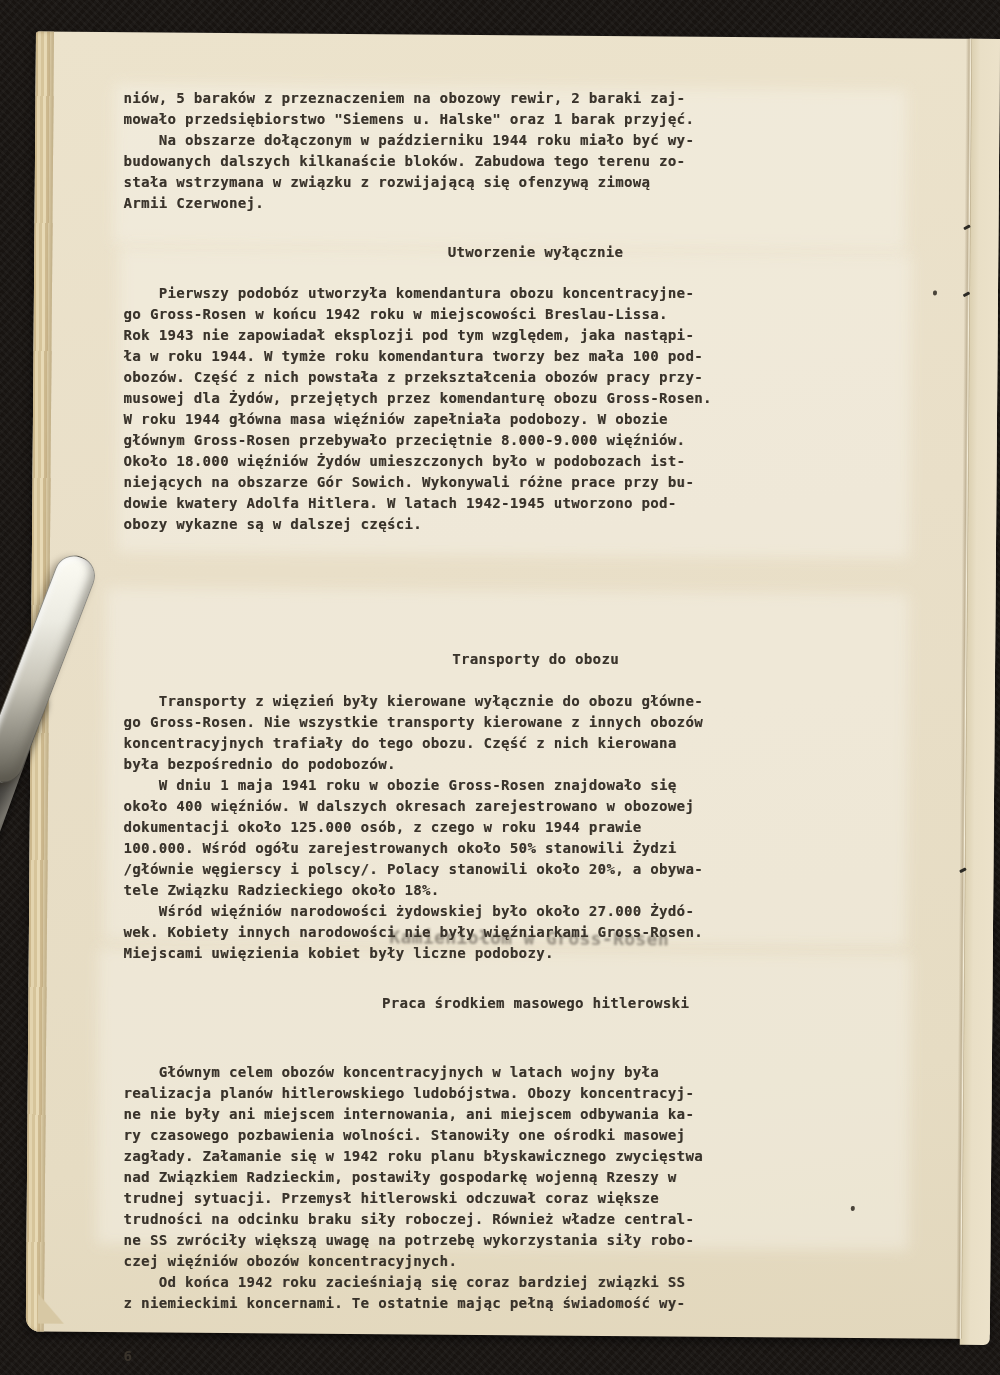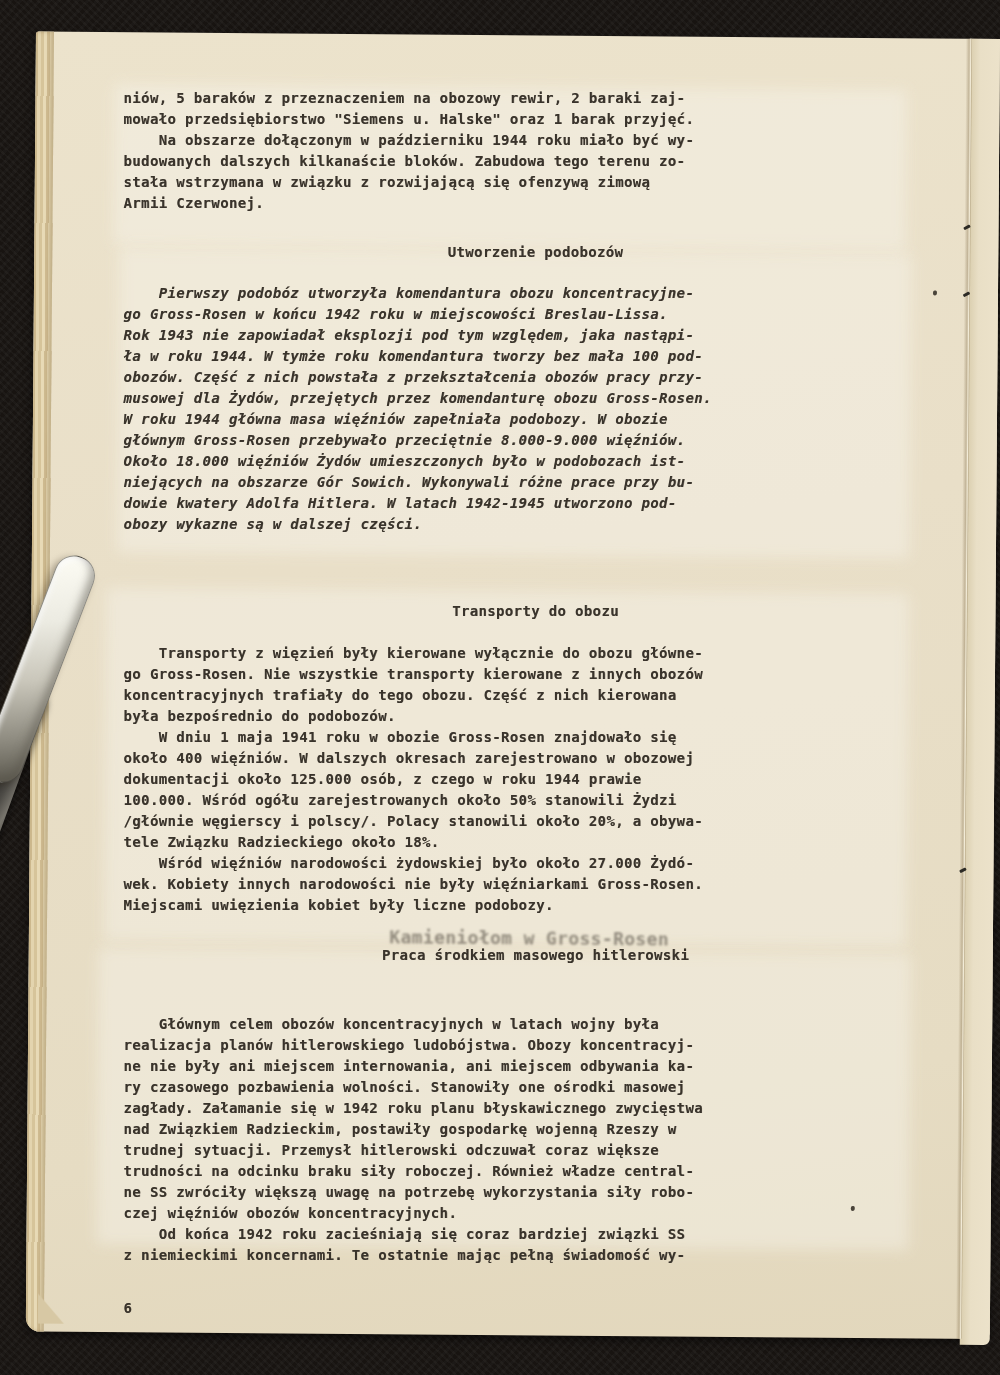--- a/index.html
+++ b/index.html
@@ -93,21 +93,21 @@
     font-family: "DejaVu Sans Mono", "Liberation Mono", monospace;
     font-size: 14px;
     font-weight: bold;
     line-height: 21px;
     letter-spacing: 0.35px;
     text-shadow: 0.3px 0.3px 0 rgba(57,51,43,0.45);
   }
   .tw.heading { text-align: center; }
   .b1 { margin-bottom: 28px; }
   .h1 { margin-bottom: 20px; }
-  .b2 { margin-bottom: 66px; font-style: italic; }
+  .b2 { margin-bottom: 114px; }
   .h2 { margin-bottom: 21px; }
   .b3 { margin-bottom: 29px; }
   .h3 { margin-bottom: 18px; }
   .b4 { margin-bottom: 32px; margin-top: 48px; }
   .page-number { letter-spacing: 1px; }
 
   
   .show-through {
     position: absolute; left: 250px; top: 892px; width: 500px;
     text-align: center;
@@ -162,21 +162,21 @@
   <div class="show-through tw">Kamieniołom w Gross-Rosen</div>
 
   <div class="text-area">
     <div class="tw b1">niów, 5 baraków z przeznaczeniem na obozowy rewir, 2 baraki zaj-
 mowało przedsiębiorstwo "Siemens u. Halske" oraz 1 barak przyjęć.
     Na obszarze dołączonym w październiku 1944 roku miało być wy-
 budowanych dalszych kilkanaście bloków. Zabudowa tego terenu zo-
 stała wstrzymana w związku z rozwijającą się ofenzywą zimową
 Armii Czerwonej.</div>
 
-    <div class="tw heading h1">Utworzenie podobozów</div>
+    <div class="tw heading h1">Utworzenie wyłącznie</div>
     <div class="tw b2">    Pierwszy podobóz utworzyła komendantura obozu koncentracyjne-
 go Gross-Rosen w końcu 1942 roku w miejscowości Breslau-Lissa.
 Rok 1943 nie zapowiadał eksplozji pod tym względem, jaka nastąpi-
 ła w roku 1944. W tymże roku komendantura tworzy bez mała 100 pod-
 obozów. Część z nich powstała z przekształcenia obozów pracy przy-
 musowej dla Żydów, przejętych przez komendanturę obozu Gross-Rosen.
 W roku 1944 główna masa więźniów zapełniała podobozy. W obozie
 głównym Gross-Rosen przebywało przeciętnie 8.000-9.000 więźniów.
 Około 18.000 więźniów Żydów umieszczonych było w podobozach ist-
 niejących na obszarze Gór Sowich. Wykonywali różne prace przy bu-

